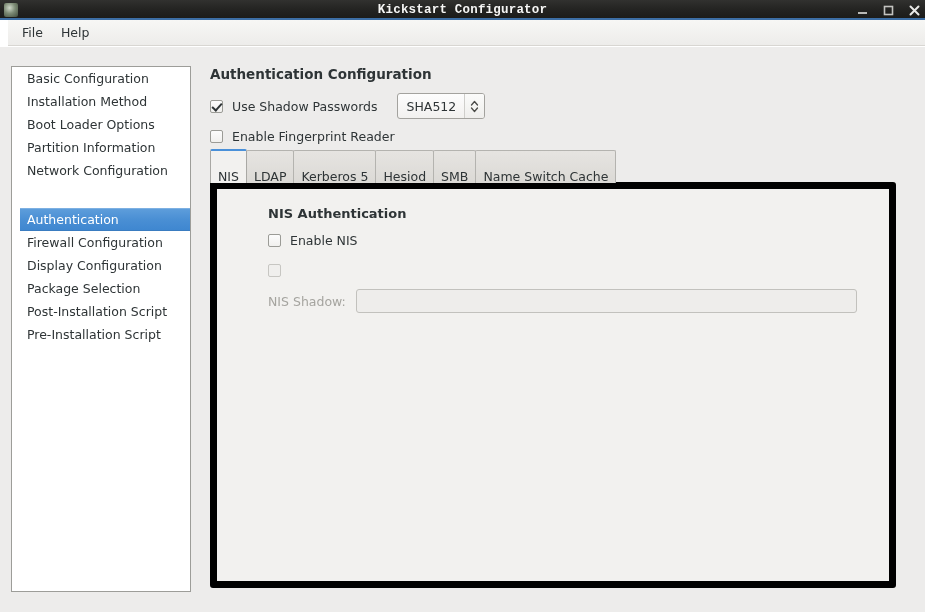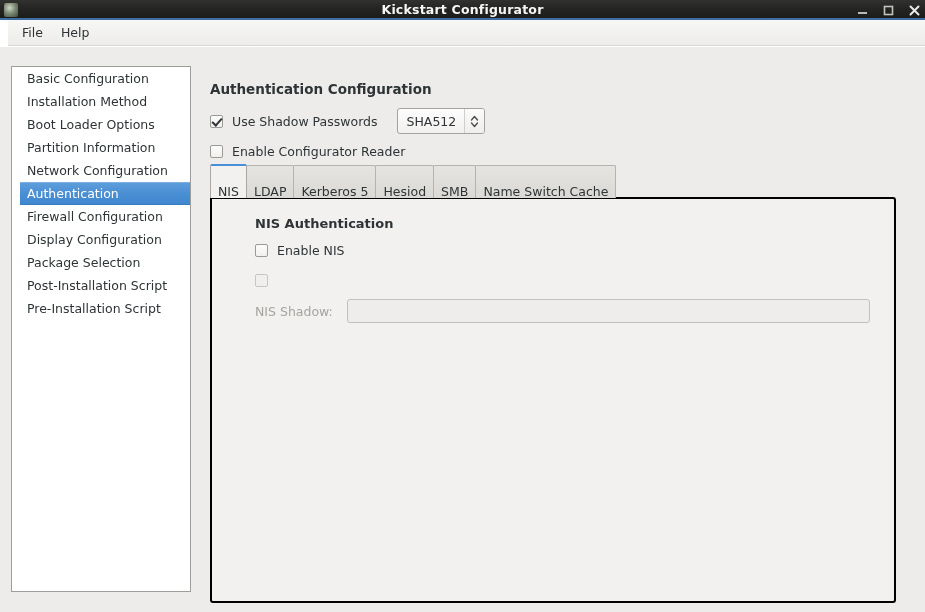--- a/index.html
+++ b/index.html
@@ -29,20 +29,21 @@
   .title-text {
     position: absolute;
     left: 0; top: 0;
     width: 925px;
     line-height: 20px;
     text-align: center;
     color: #f6f6f5;
     font-weight: bold;
     font-size: 12.5px;
     letter-spacing: 0.2px;
+    font-family: Liberation Mono, monospace;
   }
   .app-icon {
     position: absolute;
     left: 4px; top: 3px;
     width: 14px; height: 14px;
     background: radial-gradient(circle at 40% 35%, #cfd8c9 0%, #7d8b75 45%, #3f4a3a 100%);
     border-radius: 2px;
   }
   .win-btns {
     position: absolute;
@@ -107,33 +108,34 @@
     white-space: nowrap;
     cursor: default;
   }
   .side-item.selected {
     background: linear-gradient(to bottom, #5d9ddb 0%, #4a8fd4 50%, #3f87d0 100%);
     color: #ffffff;
     border-top: 1px solid #7db0e2;
     border-bottom: 1px solid #3a7cc0;
     height: 21px;
     line-height: 21px;
+    margin-top: 26px;
   }
 
   
   .pane {
     position: absolute;
     left: 210px; top: 19px;
     width: 700px;
   }
   .pane-title {
     font-size: 13.5px;
     font-weight: bold;
     color: #2e3436;
-    margin: 15px 0 13px 0;
+    margin: 0 0 13px 0;
   }
 
   .chk-row {
     display: flex;
     align-items: center;
     height: 22px;
     margin-bottom: 8px;
   }
 
   .checkbox {
@@ -232,24 +234,24 @@
     position: relative;
     z-index: 3;
   }
 
   .tabpanel {
     position: relative;
     margin-top: -1px;
     width: 686px;
     height: 406px;
     background: #f2f1ef;
-    border: 2px solid #000000;
+    border: 7px solid #000000;
     border-radius: 0 3px 3px 3px;
     box-sizing: border-box;
-    padding: 14px 24px;
+    padding: 14px 32px;
     z-index: 1;
   }
   .panel-title {
     font-size: 13px;
     font-weight: bold;
     color: #2e3436;
     margin: 3px 0 8px 19px;
   }
   .panel-inner { padding-left: 19px; }
 
@@ -339,21 +341,21 @@
           <svg width="9" height="15" viewBox="0 0 9 15">
             <path d="M1.5 6 L4.5 2.5 L7.5 6" fill="none" stroke="#4b4b48" stroke-width="1.3" stroke-linecap="round" stroke-linejoin="round"></path>
             <path d="M1.5 9 L4.5 12.5 L7.5 9" fill="none" stroke="#4b4b48" stroke-width="1.3" stroke-linecap="round" stroke-linejoin="round"></path>
           </svg>
         </div>
       </div>
     </div>
 
     <div class="chk-row">
       <div class="checkbox"></div>
-      <div class="chk-label">Enable Configurator Reader</div>
+      <div class="chk-label">Enable Fingerprint Reader</div>
     </div>
 
     <div class="tabs">
       <div class="tab active">NIS</div>
       <div class="tab">LDAP</div>
       <div class="tab">Kerberos 5</div>
       <div class="tab">Hesiod</div>
       <div class="tab">SMB</div>
       <div class="tab">Name Switch Cache</div>
     </div>

